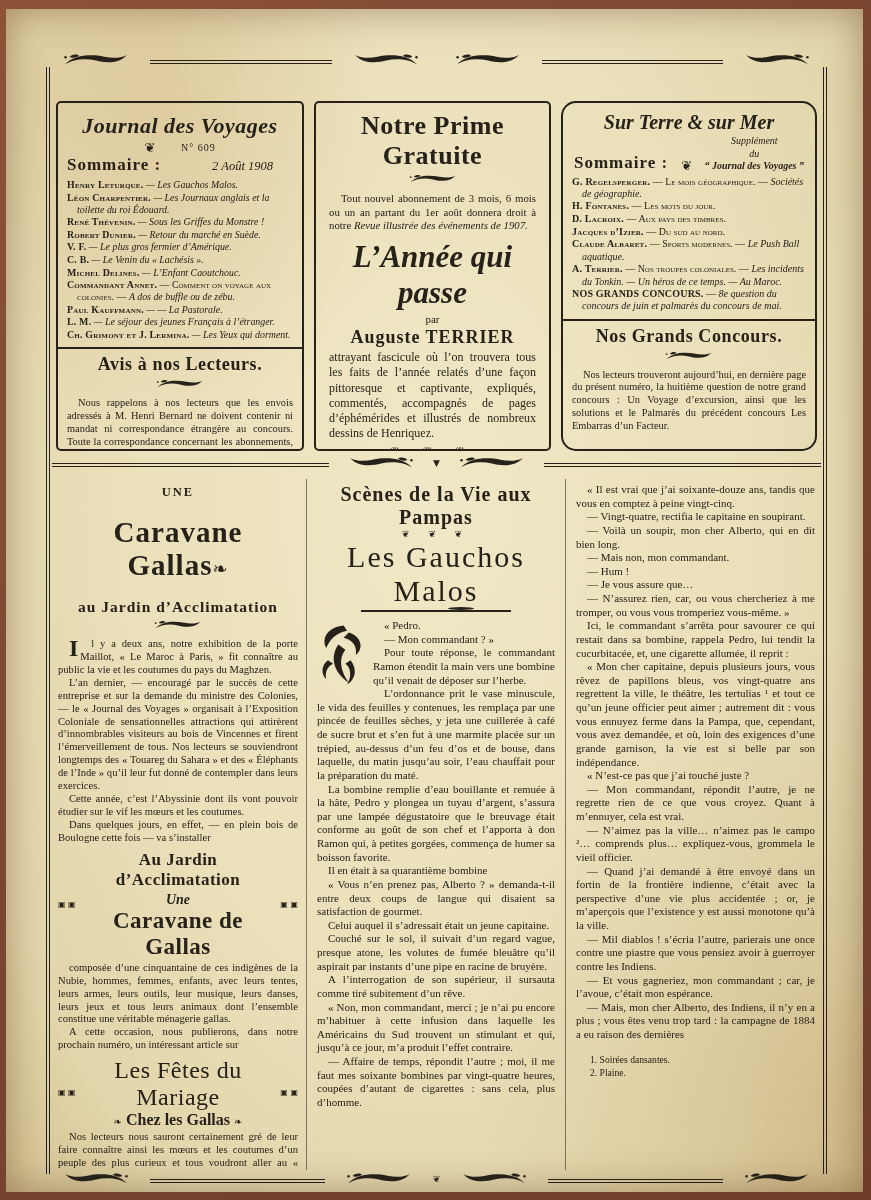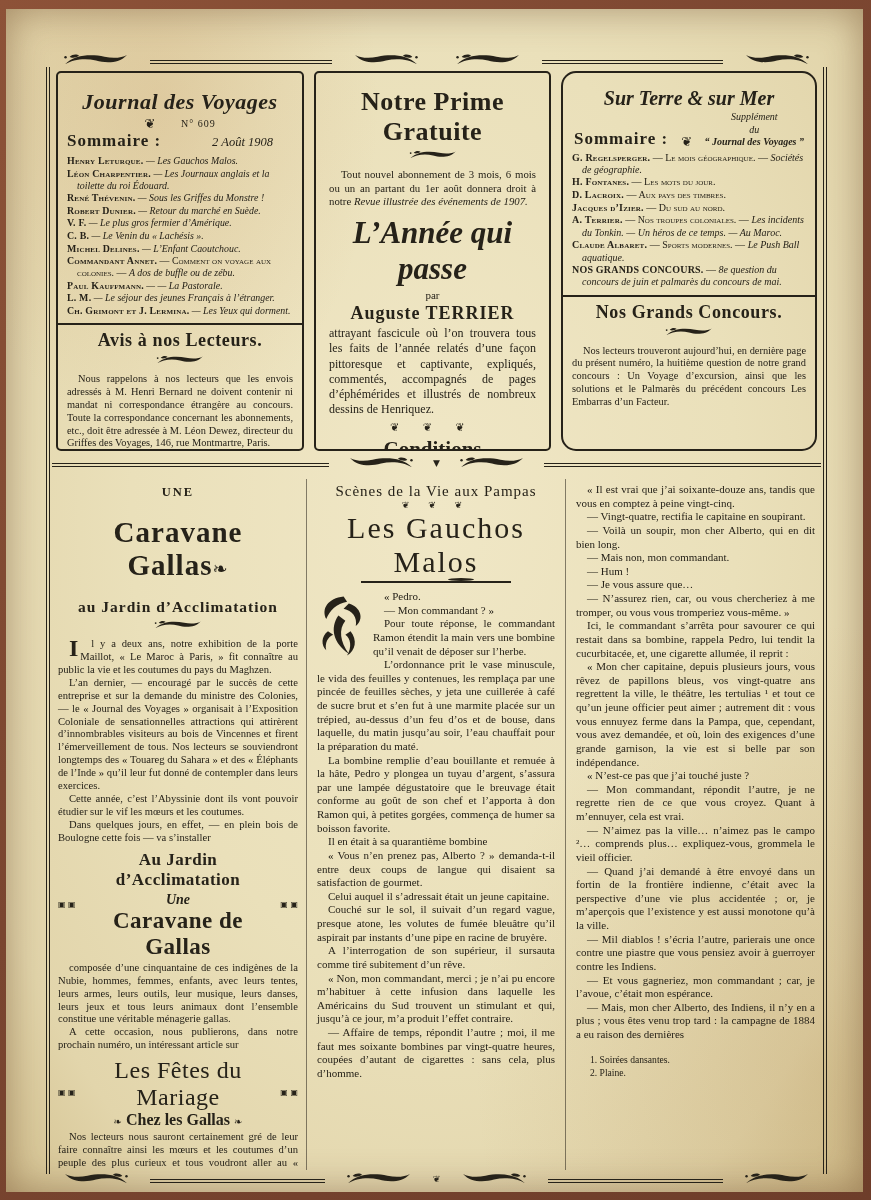--- a/index.html
+++ b/index.html
@@ -23,21 +23,21 @@
   .vline-right{right:0;box-shadow:-3px 0 0 #262219;}
   .orn-row{height:18px;display:flex;align-items:center;gap:6px;padding:0 2px;}
   .hline{flex:1;height:1px;background:#262219;box-shadow:0 3px 0 #262219;}
   svg.swirl{height:15px;width:96px;fill:#262219;flex:0 0 auto;}
   svg.swirl.small{height:11px;width:64px;}
   .flip{transform:scaleX(-1);}
   .drop-tip{font-family:"DejaVu Sans",sans-serif;font-size:9px;line-height:1;}
 
   
   .head-band{height:380px;display:flex;gap:10px;margin:2px 10px 0 10px;}
-  .hcol{border:2px solid #262219;border-radius:5px;padding:14px 9px;overflow:hidden;box-sizing:border-box;}
+  .hcol{border:2px solid #262219;border-radius:5px;padding:8px 9px;overflow:hidden;box-sizing:border-box;margin-top:30px;}
   .hcol-left{width:248px;}
   .hcol-center{flex:1;text-align:center;}
   .hcol-right{width:256px;border-radius:15px;}
 
   .masthead{margin:2px 0 0;text-align:center;font-style:italic;font-weight:bold;font-size:22px;letter-spacing:.5px;}
   .issue-row{display:flex;justify-content:center;align-items:center;gap:26px;margin-top:1px;}
   .fleuron{font-family:"DejaVu Sans",sans-serif;font-size:13px;}
   .issue-no{font-size:10px;letter-spacing:1px;}
   .sommaire-row{display:flex;justify-content:space-between;align-items:baseline;margin:0 2px 4px 0;}
   .sommaire-label{font-weight:bold;font-size:17px;letter-spacing:1px;}
@@ -88,21 +88,21 @@
   .subhead-wrap{display:flex;align-items:center;gap:4px;margin:5px 0 2px;}
   .sq-col{font-family:"DejaVu Sans",sans-serif;font-size:8px;line-height:1.5;color:#262219;}
   .subhead-core{flex:1;text-align:center;}
   .sub-a{font-weight:bold;font-size:17px;letter-spacing:.5px;}
   .sub-b{font-weight:bold;font-size:14px;font-style:italic;}
   .sub-c{font-weight:bold;font-size:23px;letter-spacing:.5px;}
   .sub-d{font-size:24px;letter-spacing:.5px;}
   .sub-e{font-size:16px;font-weight:bold;}
   .sub-e .leaf{font-family:"DejaVu Sans",sans-serif;font-size:10px;}
 
-  .story-kicker{text-align:center;font-weight:normal;font-size:15px;letter-spacing:1px;margin:2px 0 0;}
+  .story-kicker{text-align:center;font-weight:bold;font-size:20px;letter-spacing:1px;margin:2px 0 0;}
   .story-fleurons{text-align:center;font-family:"DejaVu Sans",sans-serif;font-size:9px;letter-spacing:8px;margin:0;}
   .story-title{text-align:center;font-size:30px;margin:1px 0 0;letter-spacing:2px;font-weight:normal;}
   .title-rule{width:150px;height:2px;background:#262219;margin:2px auto 7px;position:relative;}
   .title-rule::after{content:"";position:absolute;left:58%;top:-3px;width:26px;height:3px;border-radius:50%;background:#262219;}
   .story-col .body-text{font-size:11px;line-height:1.24;}
   .story-init{float:left;width:48px;height:66px;margin:3px 8px 2px 0;}
   .story-init svg{width:100%;height:100%;fill:#262219;}
   .footnotes{margin-top:12px;font-size:9.6px;line-height:1.35;}
   .footnotes p{margin:0 0 0 14px;}
 </style>
@@ -286,29 +286,29 @@
               
             </li>
 
             <li class="toc-item">
               <span class="toc-author">Jacques d’Izier.</span>
               <span class="toc-mid">— Du sud au nord.</span>
               
             </li>
 
             <li class="toc-item">
+              <span class="toc-author">Claude Albaret.</span>
+              <span class="toc-mid">— Sports modernes. —</span>
+              <span class="toc-title">Le Push Ball aquatique.</span>
+            </li>
+
+            <li class="toc-item">
               <span class="toc-author">A. Terrier.</span>
               <span class="toc-mid">— Nos troupes coloniales. —</span>
               <span class="toc-title">Les incidents du Tonkin. — Un héros de ce temps. — Au Maroc.</span>
-            </li>
-
-            <li class="toc-item">
-              <span class="toc-author">Claude Albaret.</span>
-              <span class="toc-mid">— Sports modernes. —</span>
-              <span class="toc-title">Le Push Ball aquatique.</span>
             </li>
 
             <li class="toc-item">
               <span class="toc-author">NOS GRANDS CONCOURS.</span>
               <span class="toc-mid">—</span>
               <span class="toc-title">8e question du concours de juin et palmarès du concours de mai.</span>
             </li>
           </ul>
         <div class="box-divider"></div>
         <h2 class="sec-title">Nos Grands Concours.</h2>

